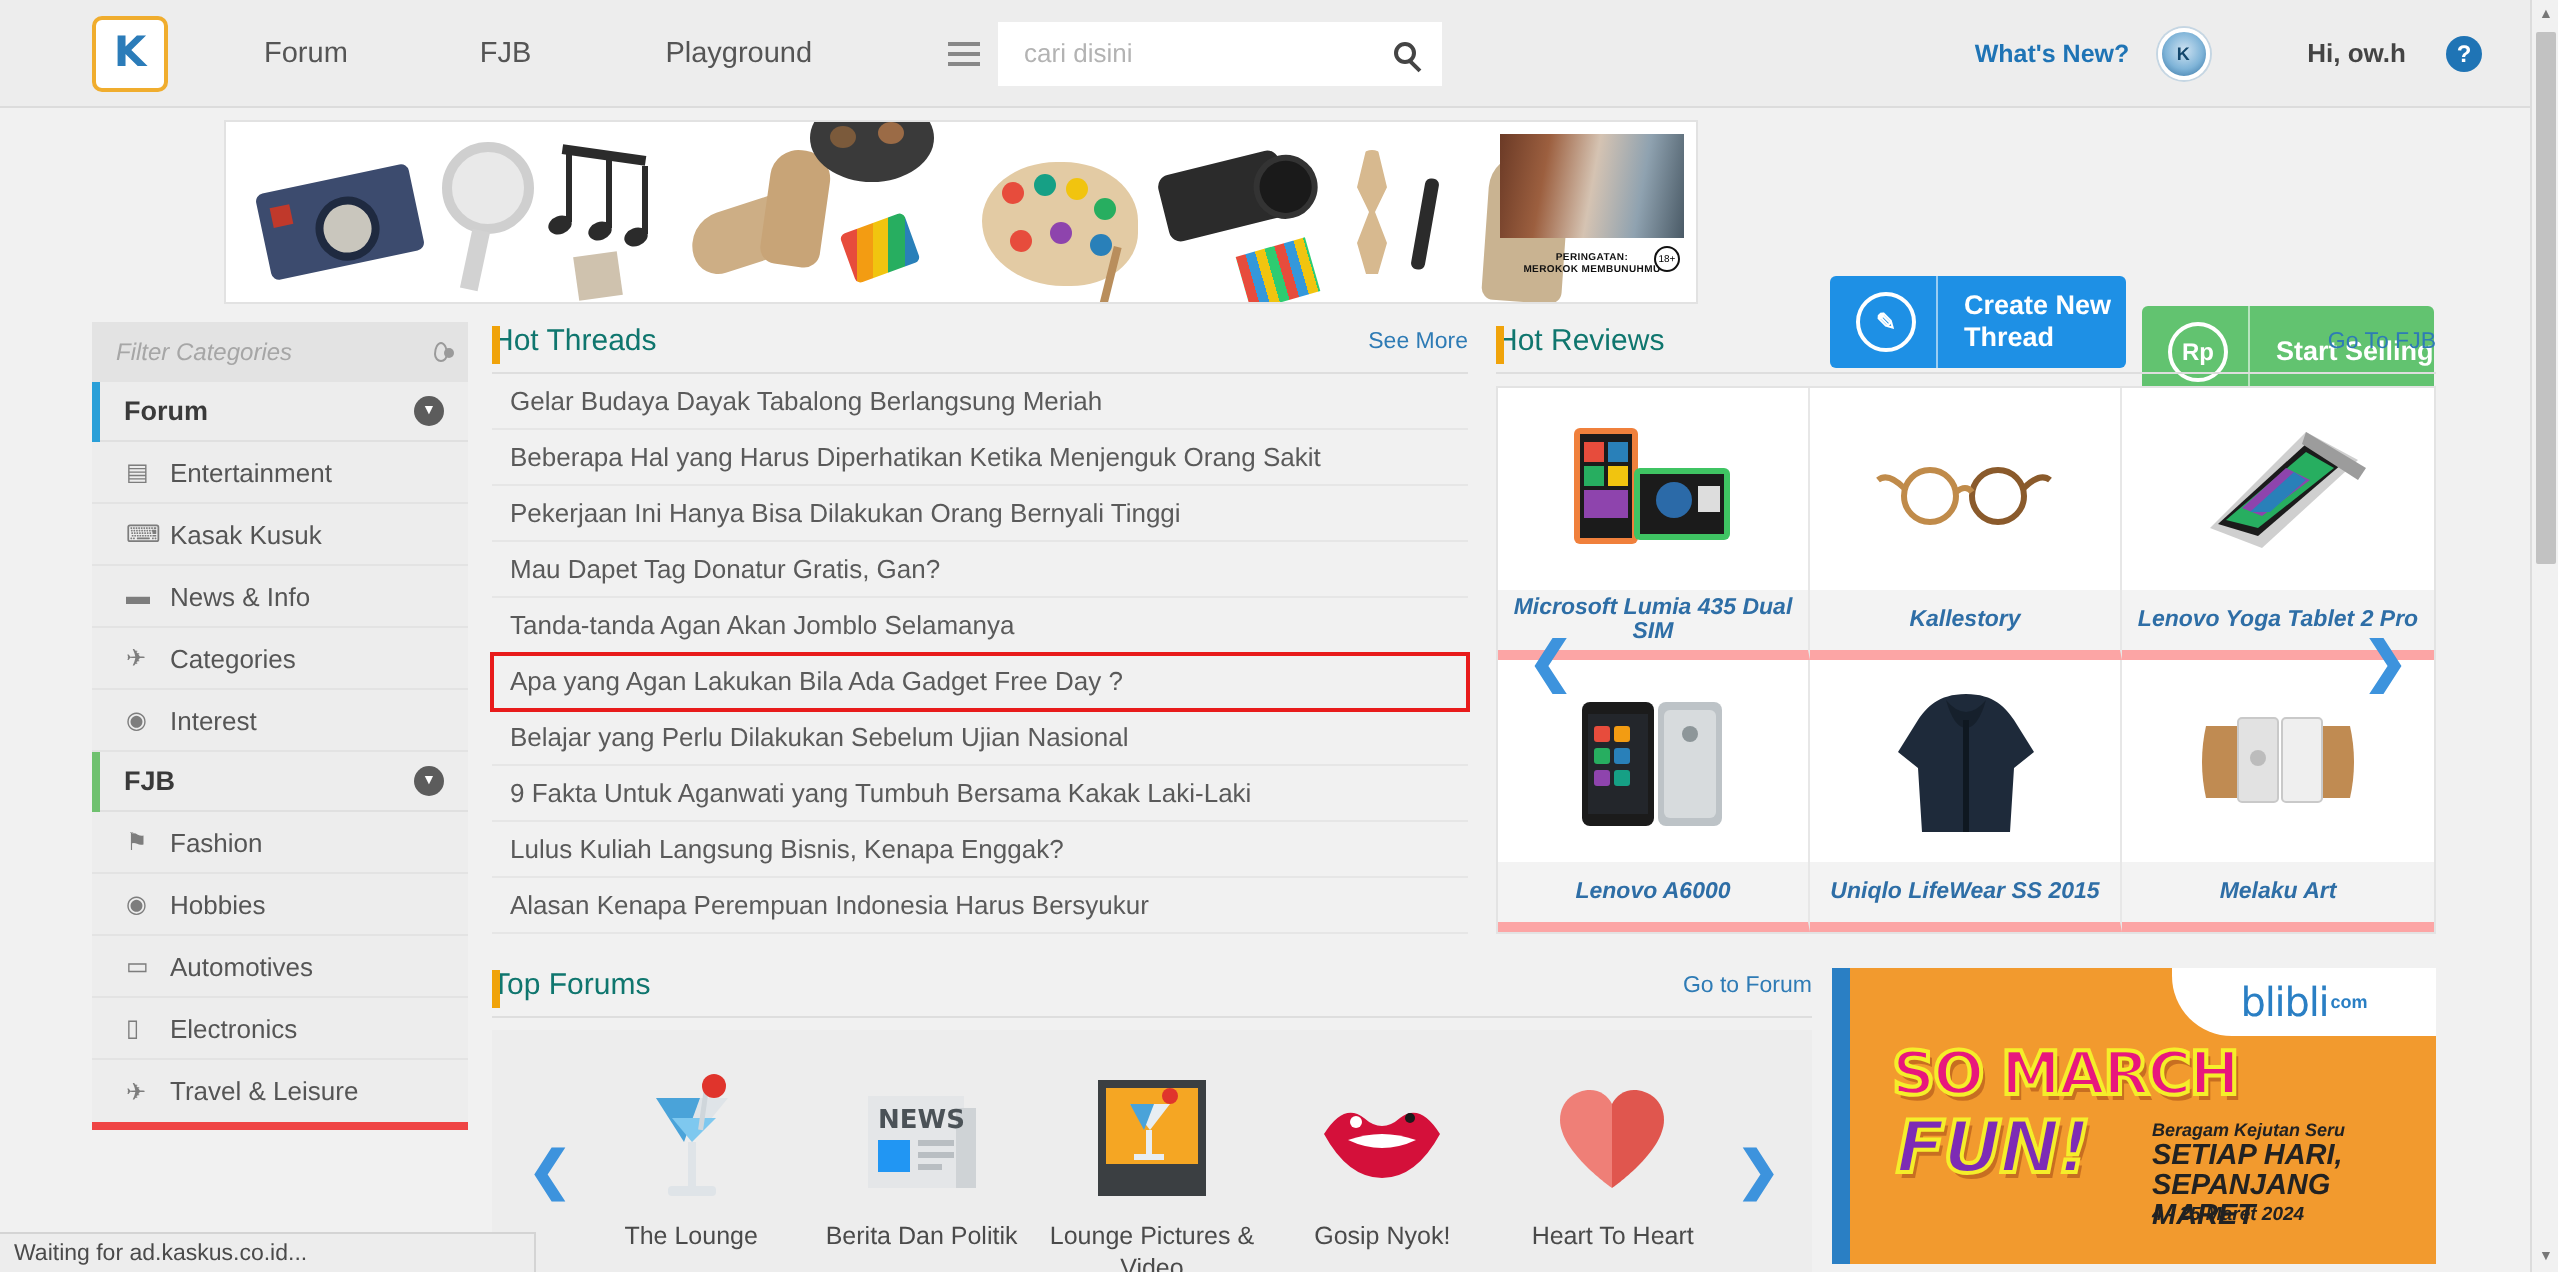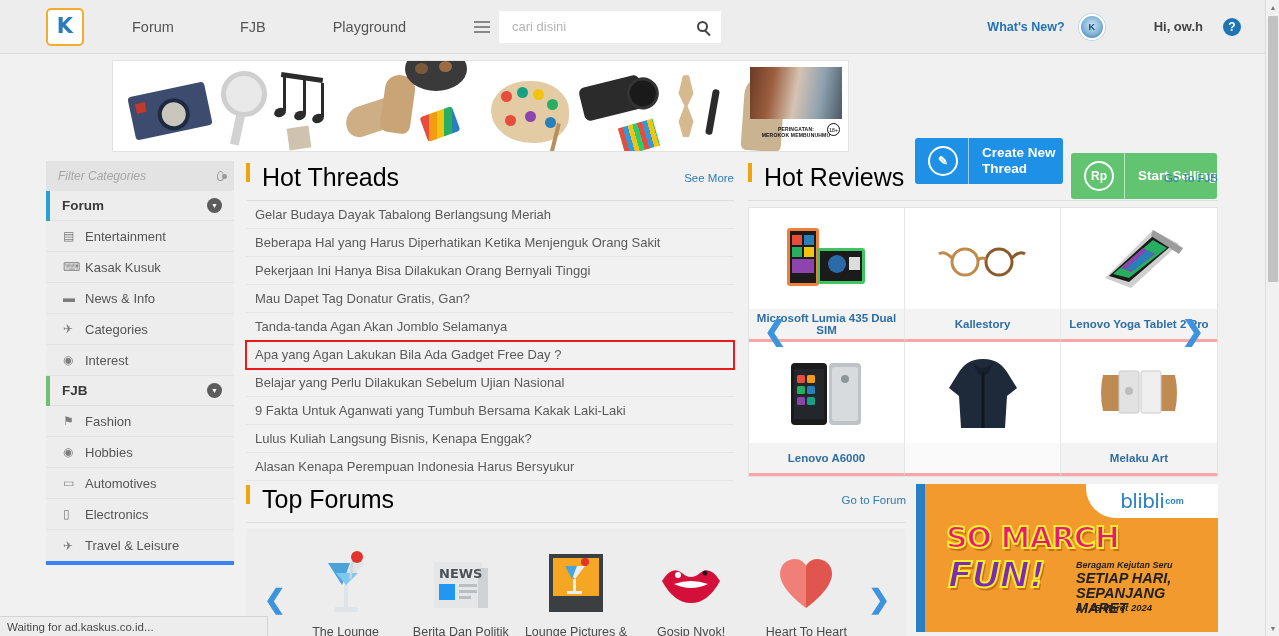--- a/index.html
+++ b/index.html
@@ -147,21 +147,21 @@
     margin: 0 10px 0 13px; display: flex; align-items: center; justify-content: center;
     color: #fff; font-size: 12px; font-weight: bold;
   }
   .hdr-btn .sep { width: 1px; height: 46px; background: rgba(255,255,255,.55); }
   .hdr-btn .lbl {
     color: #fff; font-size: 13.5px; font-weight: bold; line-height: 1.15;
     padding-left: 13px; text-align: left;
   }
 
   
-  #sidebar { position: absolute; left: 46px; top: 161px; width: 188px; background: #3b82f6; padding-bottom: 4px; }
+  #sidebar { position: absolute; left: 46px; top: 161px; width: 188px; background: #ef4444; padding-bottom: 4px; }
   #filter-box {
     height: 30px; background: #e3e3e3; display: flex; align-items: center;
     padding: 0 10px; justify-content: space-between;
   }
   #filter-box input {
     border: none; outline: none; background: transparent; flex: 1;
     font-size: 12px; font-style: italic; color: #999;
     font-family: "Liberation Sans", sans-serif;
   }
   #filter-box input::placeholder { color: #a6a6a6; }
@@ -186,43 +186,43 @@
     cursor: pointer; background: #ededed;
   }
   .side-item .ic { width: 22px; color: #7d7d7d; font-size: 12px; display:inline-block; }
 
   
   .panel-title {
     display: flex; align-items: center; justify-content: space-between;
     border-bottom: 1px solid #dedede; padding-bottom: 5px;
   }
   .panel-title h2 {
-    margin: 0; font-size: 25px; font-weight: normal; color: #000000;
-    padding-left: 16px; position: relative; line-height: 1.4;
+    margin: 0; font-size: 15px; font-weight: normal; color: #0f766e;
+    padding-left: 0; position: relative; line-height: 1.4;
   }
   .panel-title h2::before {
     content: ""; position: absolute; left: 0; top: 3px; width: 4px; height: 19px;
     background: #f0a30a;
   }
   .panel-link { font-size: 11.5px; color: #2e7bb5; text-decoration: none; }
 
   #hot-threads { position: absolute; left: 246px; top: 160px; width: 488px; }
   .thread-item {
     height: 28px; display: flex; align-items: center;
     font-size: 13px; color: #5a5a5a; border-bottom: 1px solid #e6e6e6;
     cursor: pointer; padding-left: 9px;
   }
   .thread-item.highlighted { outline: 2px solid #e81b1b; outline-offset: -1px; position: relative; z-index: 2; }
 
   #hot-reviews { position: absolute; left: 748px; top: 160px; width: 470px; }
   #reviews-grid {
     margin-top: 6px; border: 1px solid #e3e3e3; background: #fafafa;
     display: grid; grid-template-columns: 1fr 1fr 1fr; position: relative;
   }
-  .rv-cell { border-right: 1px solid #e7e7e7; border-bottom: 3px solid #fca5a5; }
+  .rv-cell { border-right: 1px solid #e7e7e7; border-bottom: 5px solid #fca5a5; font-style: italic; }
   .rv-cell:nth-child(3n) { border-right: none; }
   .rv-img { height: 101px; display: flex; align-items: center; justify-content: center; background:#fff; }
   .rv-name {
     height: 30px; display: flex; align-items: center; justify-content: center;
     font-size: 11.5px; color: #2e6ea6; font-weight: bold; background: #f3f3f3;
     text-align: center; padding: 0 4px; cursor: pointer;
   }
   .carousel-arrow {
     position: absolute; font-size: 27px; color: #3d93dd; font-weight: bold;
     cursor: pointer; line-height: 1; user-select: none;
@@ -522,20 +522,21 @@
     </div>
 
     <div class="rv-cell">
       <div class="rv-img">
         <svg width="72" height="78" viewBox="0 0 72 78">
           <path d="M36 5 C22 5 16 12 12 18 L2 34 L12 42 L14 74 L58 74 L60 42 L70 34 L60 18 C56 12 50 5 36 5 Z" fill="#1e2a3a"></path>
           <path d="M26 8 q10 12 20 0 q-4 14 -10 14 q-6 0 -10 -14 Z" fill="#16202c"></path>
           <rect x="34.5" y="18" width="3" height="56" fill="#0f1821"></rect>
         </svg>
       </div>
+      <div class="rv-name">Uniqlo LifeWear SS 2015</div>
     </div>
 
     <div class="rv-cell">
       <div class="rv-img">
         <svg width="92" height="60" viewBox="0 0 92 60">
           <path d="M10 12 h16 v36 h-16 q-4 -18 0 -36 Z" fill="#c08b52"></path>
           <path d="M66 12 h16 q4 18 0 36 h-16 Z" fill="#c08b52"></path>
           <rect x="26" y="8" width="20" height="42" rx="2" fill="#e2e2e2" stroke="#c9c9c9"></rect>
           <rect x="48" y="8" width="20" height="42" rx="2" fill="#efefef" stroke="#c9c9c9"></rect>
           <circle cx="36" cy="28" r="4" fill="#bcbcbc"></circle>

